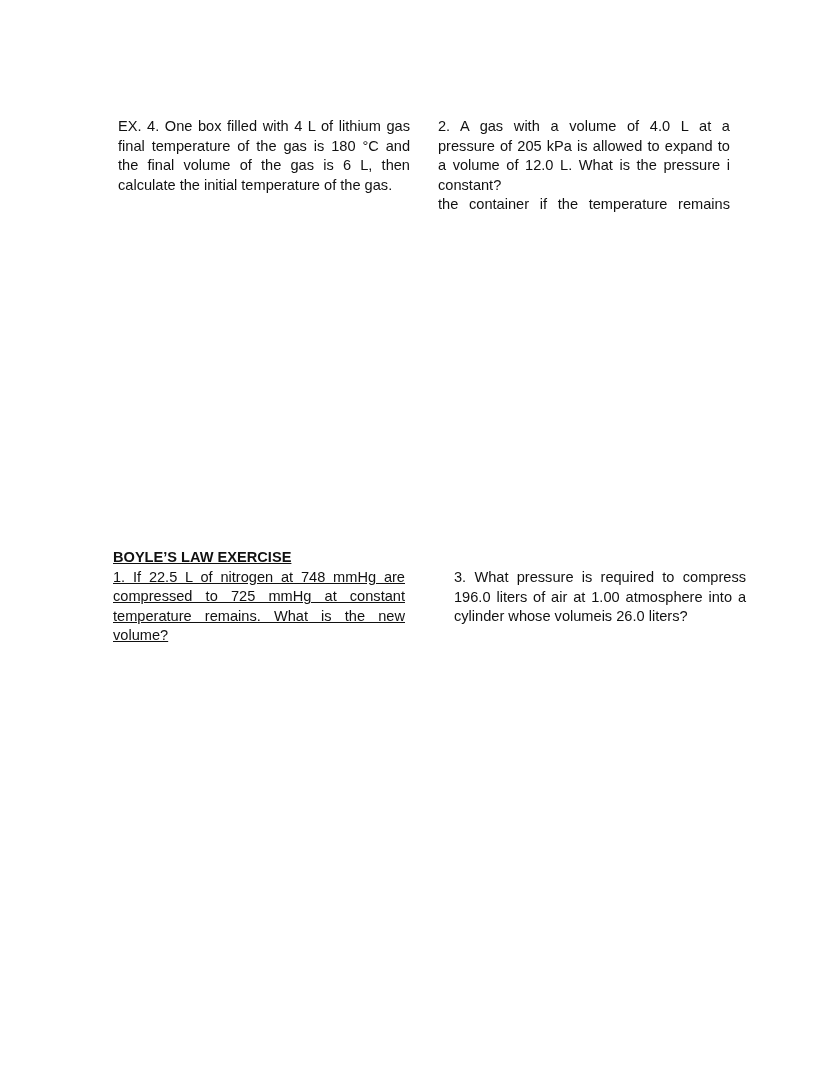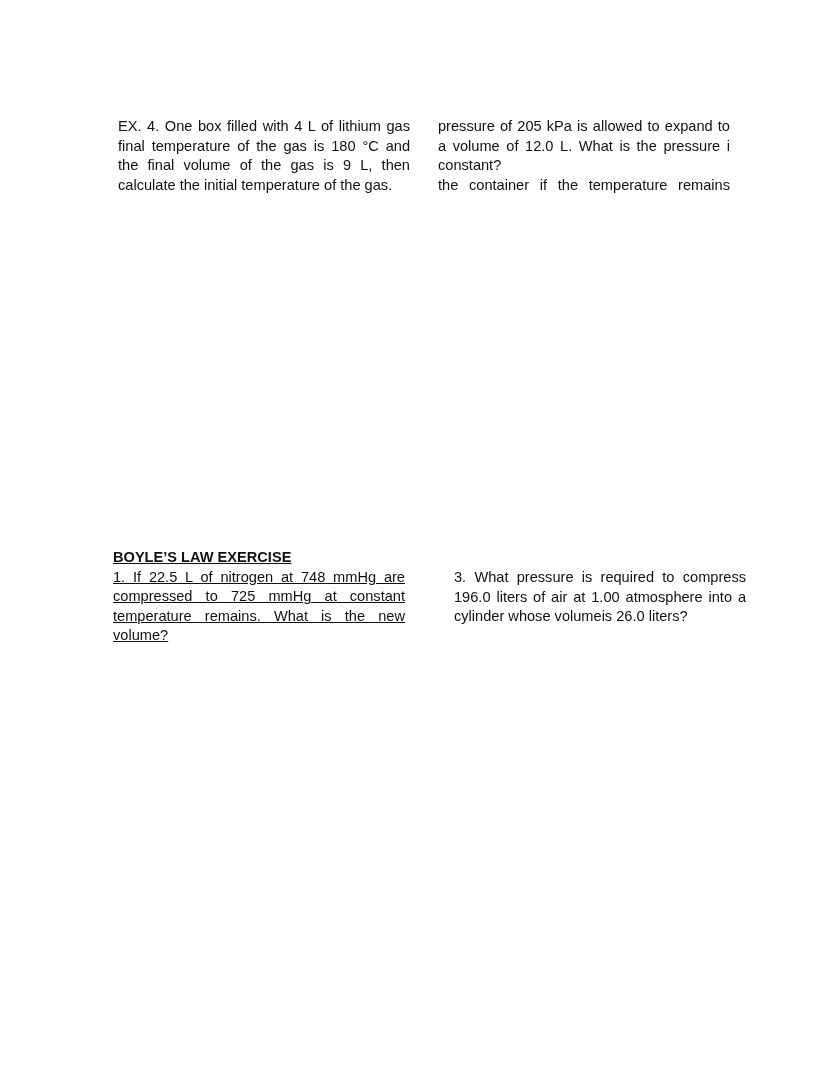--- a/index.html
+++ b/index.html
@@ -22,25 +22,26 @@
     #q-3 { left: 454px; top: 568px; width: 292px; }
   </style>
 </head>
 <body>
 
 <div class="page">
 
   <div class="block" id="q-ex4">
     <span class="line">EX. 4. One box filled with 4 L of lithium gas</span>
     <span class="line">final temperature of the gas is 180 °C and</span>
-    <span class="line">the final volume of the gas is 9 L, then</span>
+    <span class="line">the final volume of the gas is 6 L, then</span>
     <span class="line last">calculate the initial temperature of the gas.</span>
   </div>
 
   <div class="block" id="q-2">
+    <span class="line">2. A gas with a volume of 4.0 L at a</span>
     <span class="line">pressure of 205 kPa is allowed to expand to</span>
     <span class="line">a volume of 12.0 L. What is the pressure i</span>
     <span class="line last">constant?</span>
     <span class="line">the container if the temperature remains</span>
   </div>
 
   <div class="block" id="boyle">
     <span class="heading">BOYLE’S LAW EXERCISE</span>
     <span class="line">1. If 22.5 L of nitrogen at 748 mmHg are</span>
     <span class="line">compressed to 725 mmHg at constant</span>

